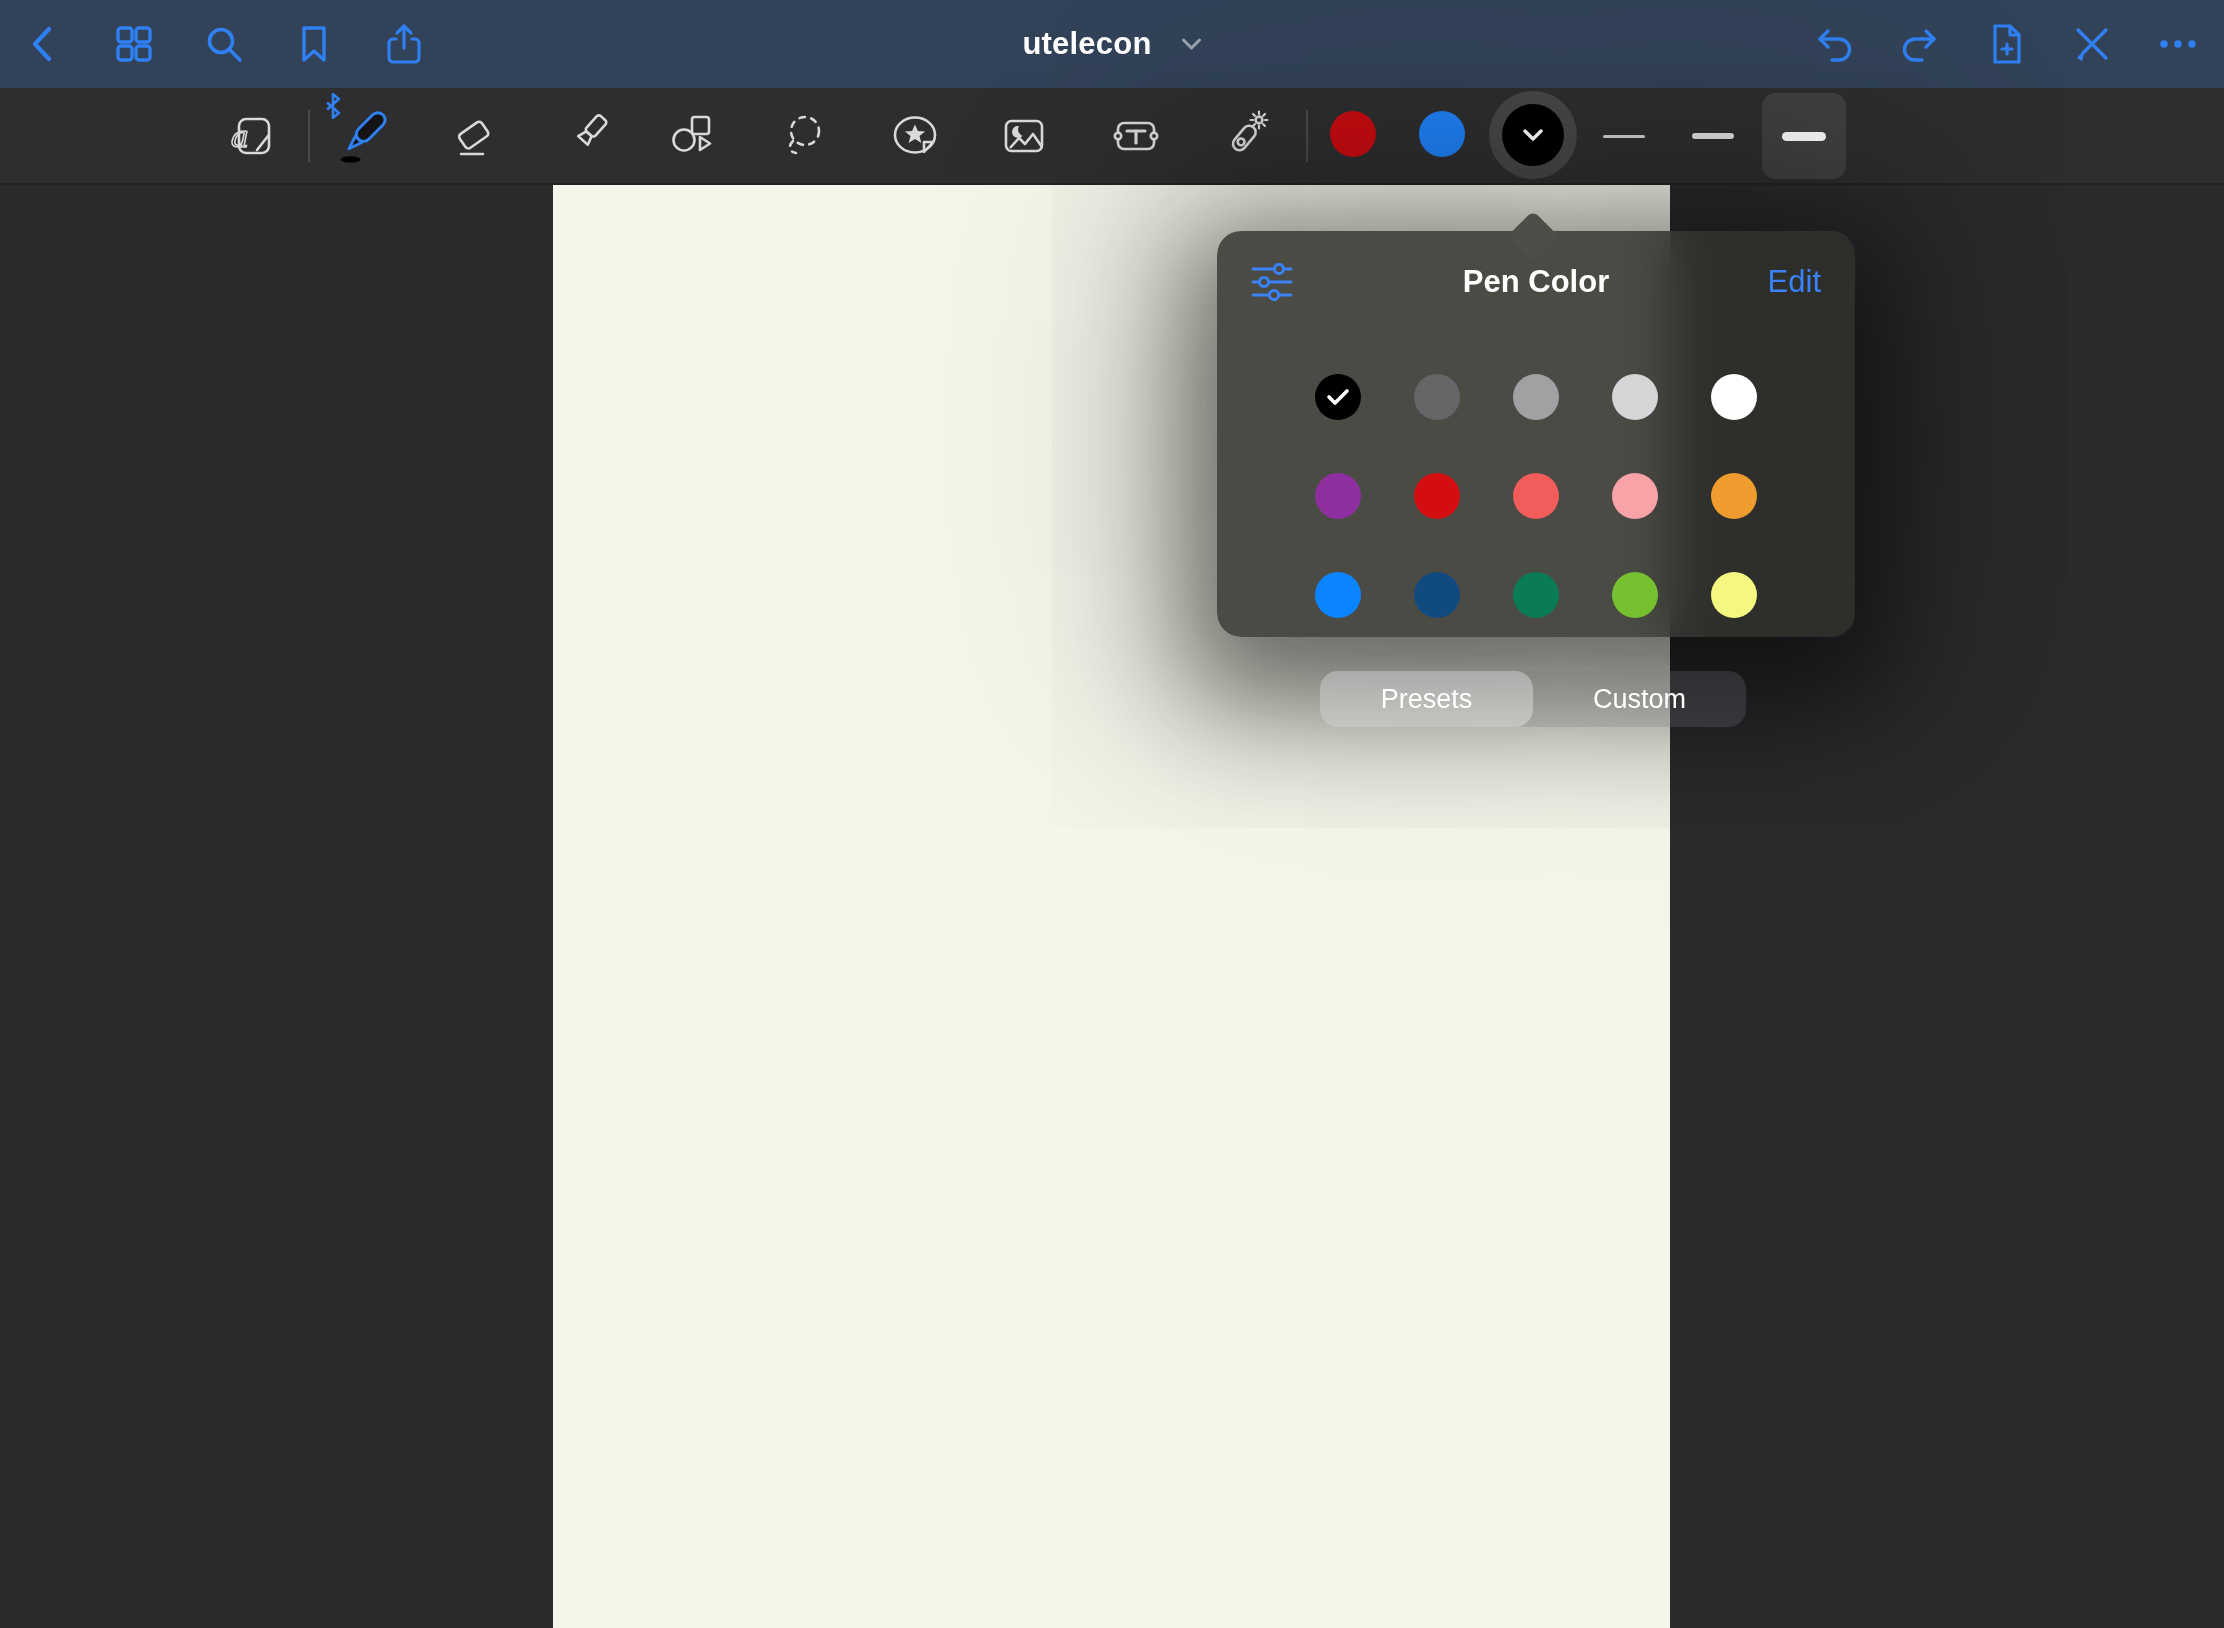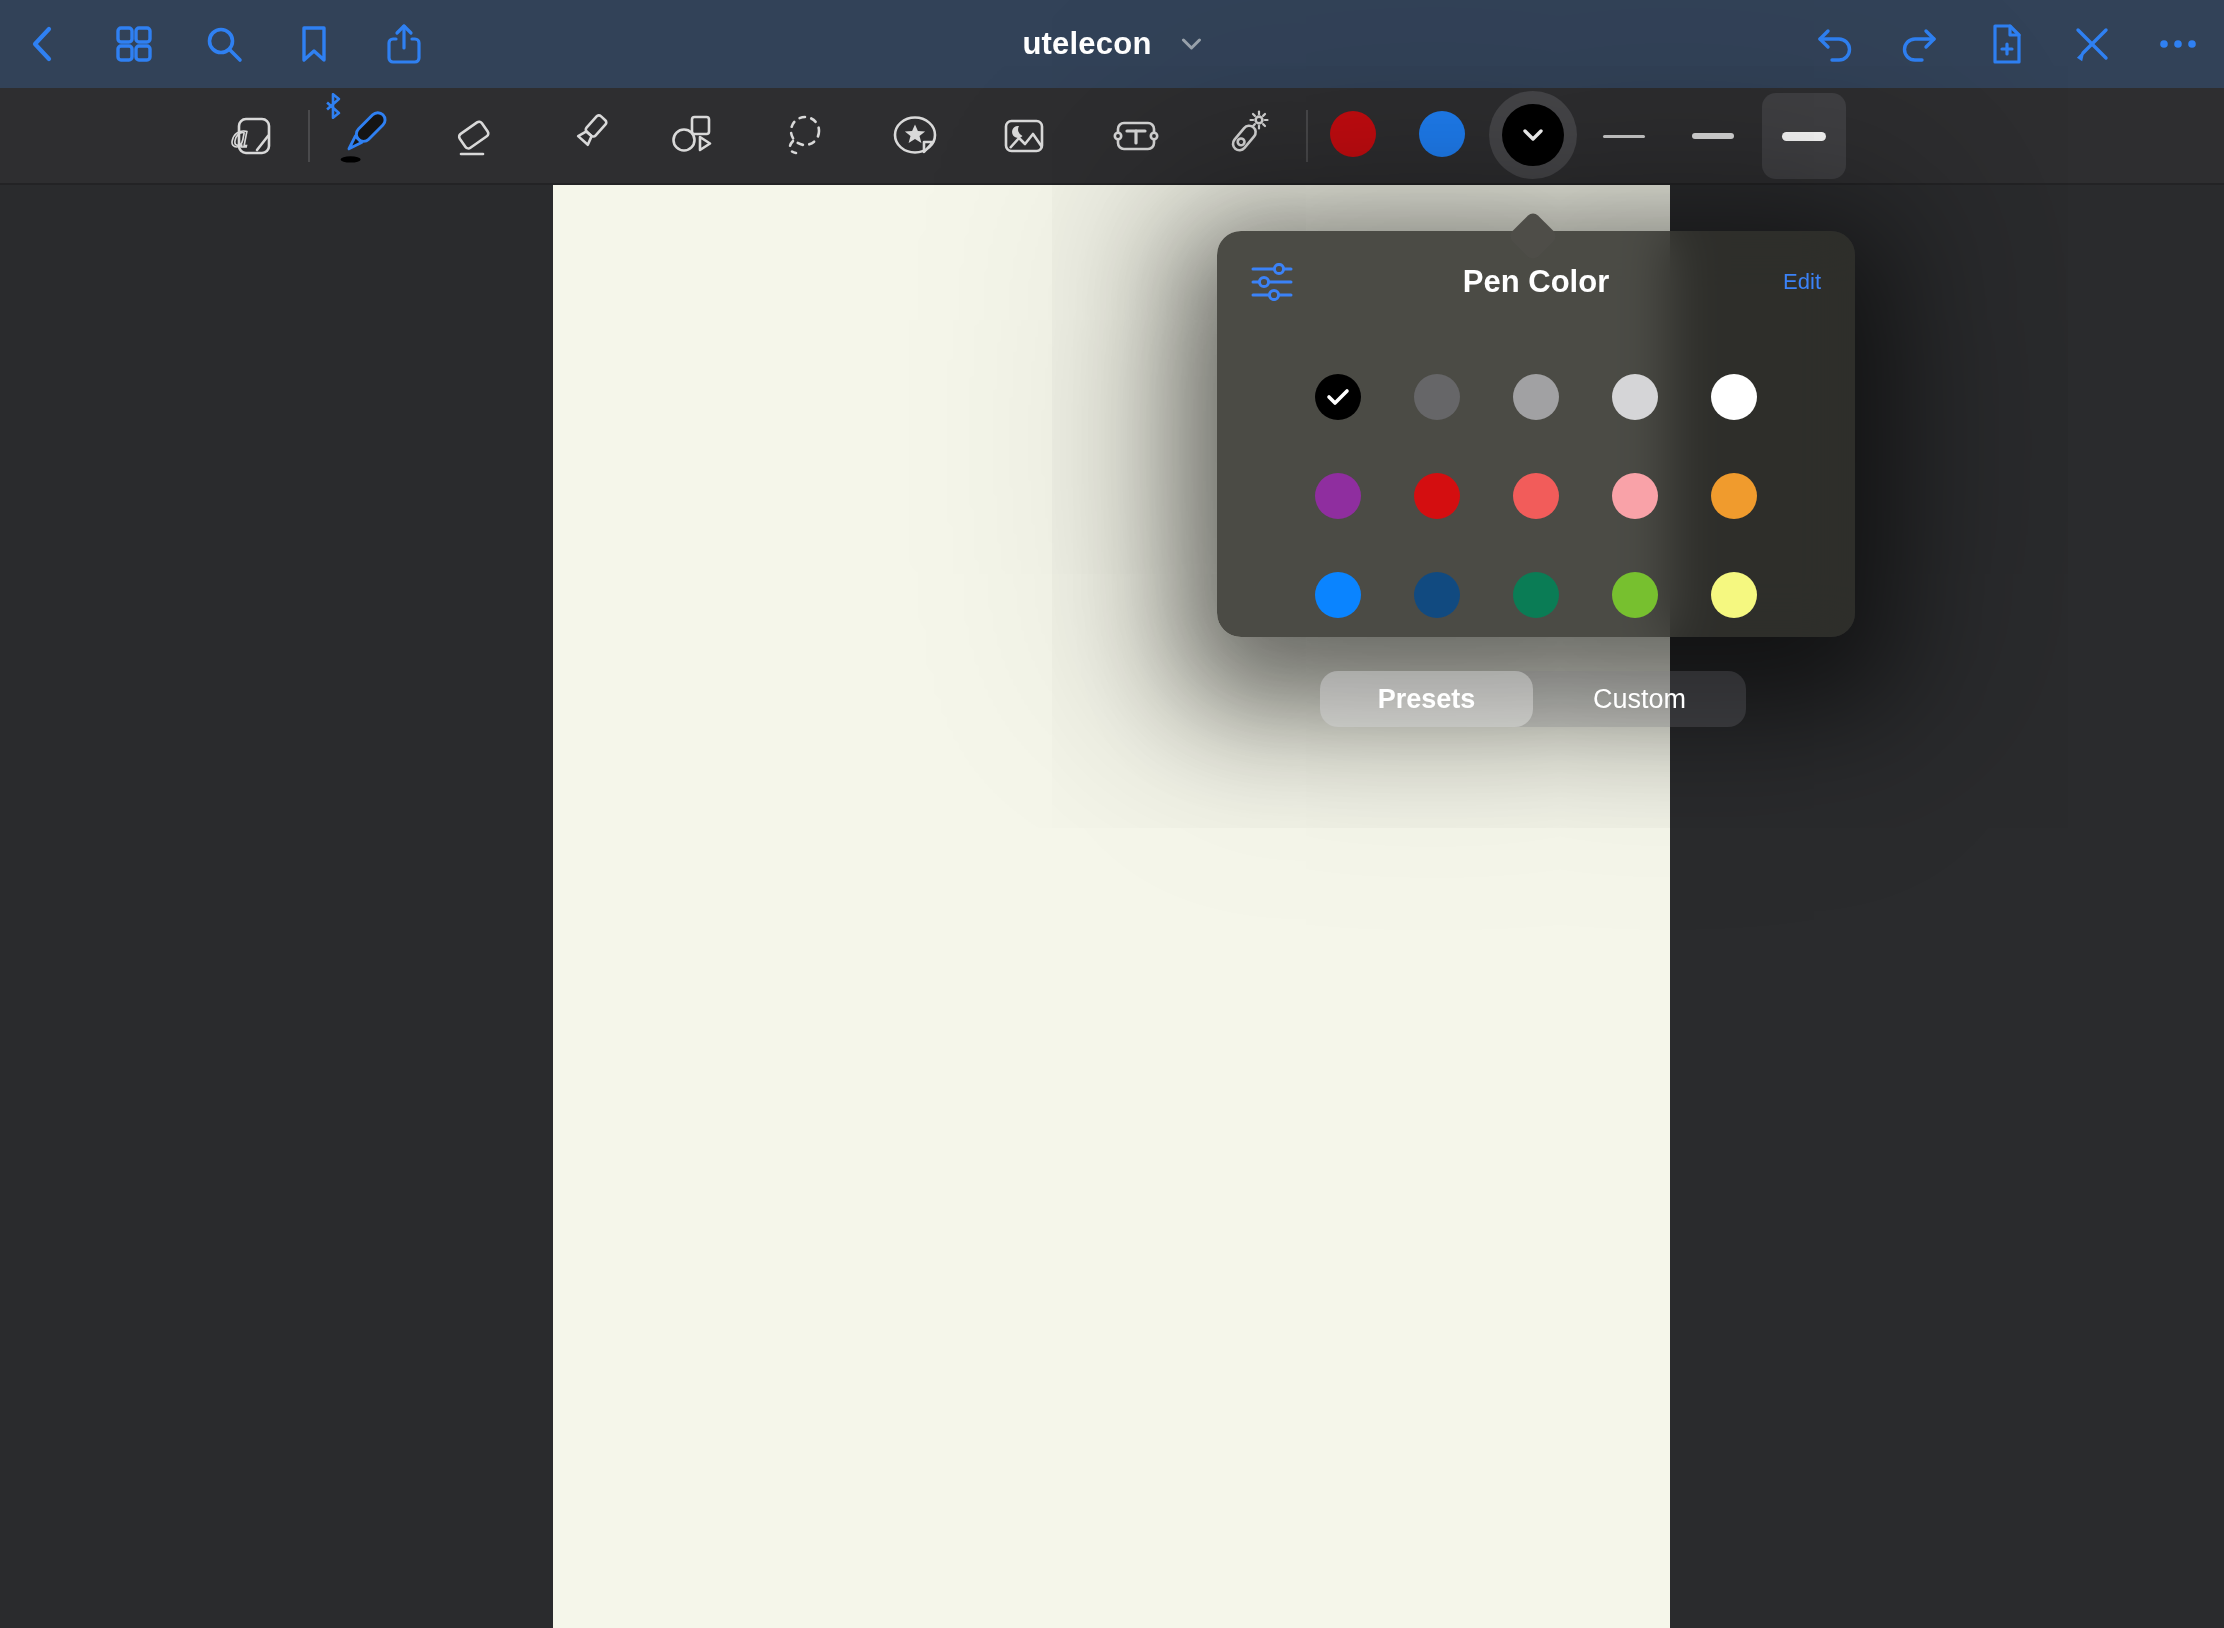--- a/index.html
+++ b/index.html
@@ -58,38 +58,38 @@
     position:absolute;left:298px;top:-13px;width:36px;height:36px;
     background:#4e4d48;border-radius:7px;transform:rotate(45deg);
   }
   .pop-header{position:absolute;left:0;top:0;width:100%;height:102px;}
   .tune-btn{position:absolute;left:34px;top:32px;width:42px;height:38px;}
   .pop-title{
     position:absolute;left:0;top:0;width:100%;height:102px;
     display:flex;align-items:center;justify-content:center;
     color:#fff;font-size:31px;font-weight:700;pointer-events:none;
   }
-  .edit-link{position:absolute;right:34px;top:0;height:102px;display:flex;align-items:center;color:#3b82f7;font-size:22px;}
+  .edit-link{position:absolute;right:34px;top:0;height:102px;display:flex;align-items:center;color:#3b82f7;font-size:31px;}
 
   .palette{
     position:absolute;left:98px;top:143px;
     display:grid;grid-template-columns:repeat(5,46px);grid-auto-rows:46px;
     column-gap:53px;row-gap:53px;
   }
   .swatch{width:46px;height:46px;border-radius:50%;display:flex;align-items:center;justify-content:center;}
 
   .segmented{
     position:absolute;left:103px;top:440px;width:426px;height:56px;
     background:rgba(120,120,128,0.26);border-radius:18px;display:flex;
   }
   .segment{
     flex:1;display:flex;align-items:center;justify-content:center;
     color:#fff;font-size:27px;border-radius:18px;
   }
-  .segment.sel{background:rgba(255,255,255,0.32);font-weight:700;text-align:right;}
+  .segment.sel{background:rgba(255,255,255,0.32);font-weight:400;text-align:right;}
 
   svg{display:block;}
 </style>
 </head>
 <body>
 
 <header class="navbar">
   <div class="nav-left">
     <div class="icon-btn">
       <span>

